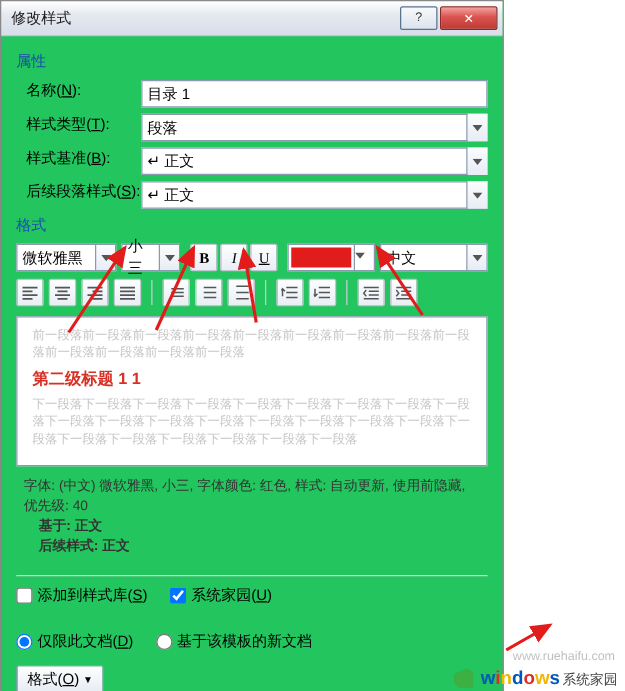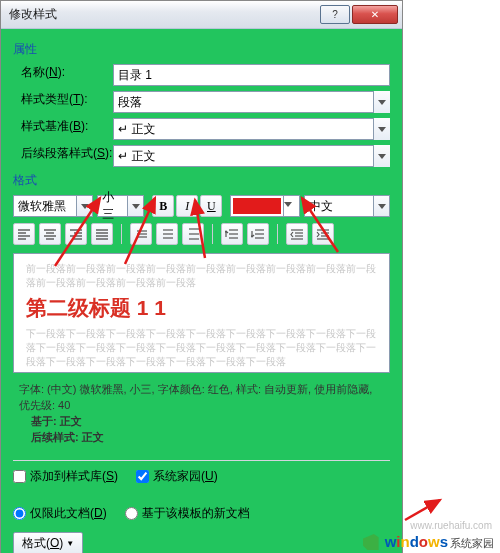--- a/index.html
+++ b/index.html
@@ -28,21 +28,21 @@
 .ico-btn { width: 22px; height: 22px; border: 1px solid #c0c6cf; background: linear-gradient(#fdfeff,#e9eef5); display: flex; align-items: center; justify-content: center; border-radius: 2px; font-family: "Times New Roman", serif; }
 .bold { font-weight: bold; }
 .italic { font-style: italic; }
 .uline { text-decoration: underline; }
 .color-pick { width: 72px; height: 22px; border: 1px solid #8a9bb0; background: #fff; display: flex; align-items: center; position: relative; }
 .color-sw { flex: 1; height: 16px; margin: 0 2px; }
 .fmt-row2 { display: flex; align-items: center; gap: 4px; margin: 4px 0 8px; }
 .grp-sep { width:1px; height:20px; background:#c7ccd4; margin:0 4px; }
 .preview { border: 1px solid #8a9bb0; background: #fff; height: 120px; padding: 8px 12px; overflow: hidden; }
 .prev-gray { color: #c6c6c6; font-size: 10px; line-height: 14px; word-break: break-all; }
-.prev-main { color: #d93025; font-size: 21px; font-weight: 600; margin: 4px 0 5px; }
+.prev-main { color: #d93025; font-size: 13px; font-weight: 600; margin: 4px 0 5px; }
 .desc { padding: 8px 6px; font-size: 11px; color: #333; line-height: 16px; }
 .desc .ind { padding-left: 12px; font-weight: bold; }
 .checks { display: flex; align-items: center; gap: 18px; margin: 6px 0 20px; }
 .chk { display: flex; align-items: center; gap: 4px; }
 .chk input { width:13px; height:13px; }
 .radios { display: flex; align-items: center; gap: 18px; margin: 3px 0 10px; }
 .rad { display: flex; align-items: center; gap: 4px; }
 .btn { height: 23px; padding: 0 8px; border: 1px solid #8a9bb0; background: linear-gradient(#fdfeff,#e7ecf3); border-radius: 2px; display: inline-flex; align-items: center; gap: 3px; font-size: 12px; }
 .btn .dd { font-size: 8px; }
 .arrow { position: absolute; pointer-events: none; }

